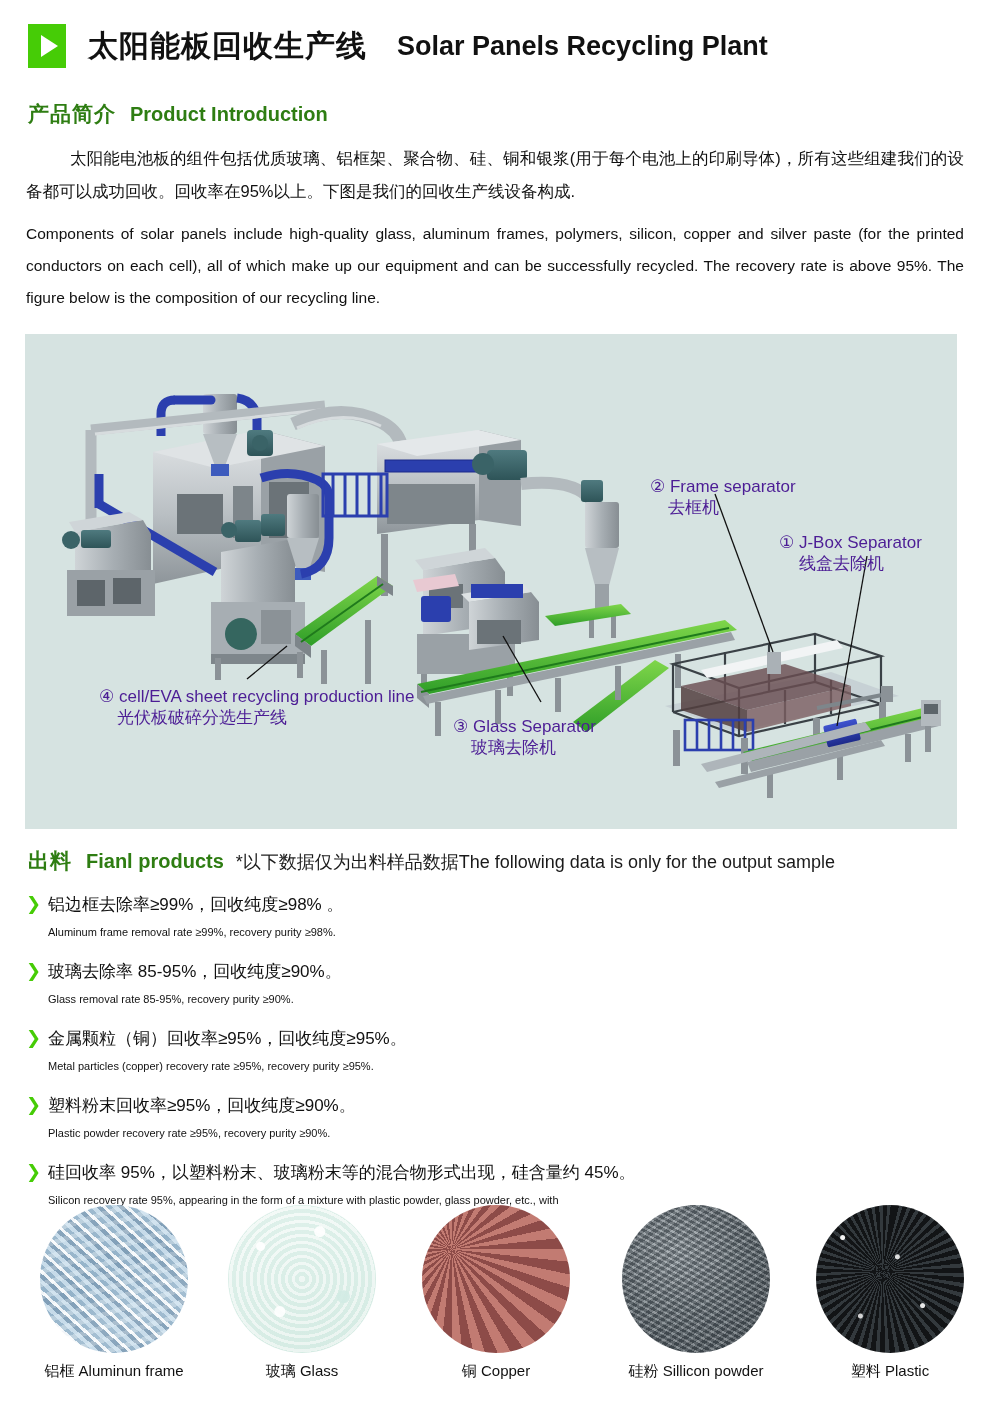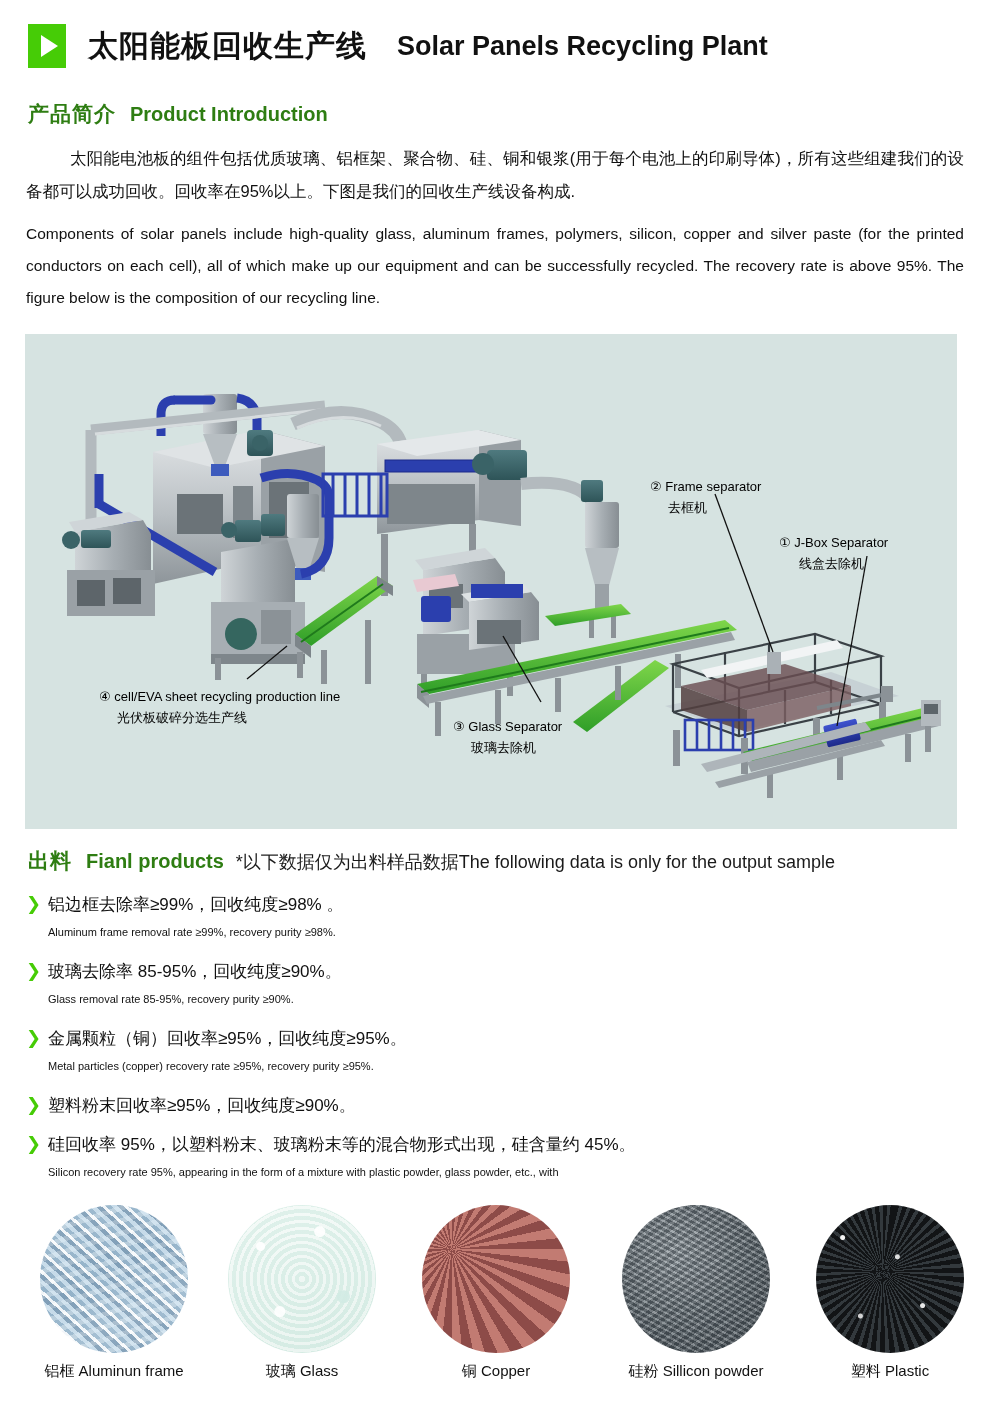--- a/index.html
+++ b/index.html
@@ -51,21 +51,21 @@
     text-align:justify;
   }
 
   
   .diagram{
     position:relative;margin:20px auto 0 25px;
     width:932px;height:495px;background:#d6e3e1;overflow:hidden;
   }
   .diagram svg{position:absolute;left:0;top:0;}
   .dg-label{
-    position:absolute;font-size:13px;line-height:21px;color:#000000;
+    position:absolute;font-size:17px;line-height:21px;color:#4c1d95;
     white-space:nowrap;
   }
   .dg-label .l2{display:block;}
 
   
   .bullets{padding:10px 20px 0 26px;margin-top:6px;}
   .bullet{display:flex;margin-bottom:12px;}
   .chev{
     color:#46cc06;font-size:18px;font-weight:700;line-height:26px;
     width:22px;flex:0 0 22px;
@@ -467,20 +467,21 @@
       <span class="btext">
         <span class="b-cn" style="display:block;">金属颗粒（铜）回收率≥95%，回收纯度≥95%。</span>
         <span class="b-en" style="display:block;">Metal particles (copper) recovery rate ≥95%, recovery purity ≥95%.</span>
       </span>
     </div>
 
     <div class="bullet">
       <span class="chev">❯</span>
       <span class="btext">
         <span class="b-cn" style="display:block;">塑料粉末回收率≥95%，回收纯度≥90%。</span>
+        <span class="b-en" style="display:block;">Plastic powder recovery rate ≥95%, recovery purity ≥90%.</span>
       </span>
     </div>
 
     <div class="bullet">
       <span class="chev">❯</span>
       <span class="btext">
         <span class="b-cn" style="display:block;">硅回收率 95%，以塑料粉末、玻璃粉末等的混合物形式出现，硅含量约 45%。</span>
         <span class="b-en" style="display:block;">Silicon recovery rate 95%, appearing in the form of a mixture with plastic powder, glass powder, etc., with</span>
       </span>
     </div>

